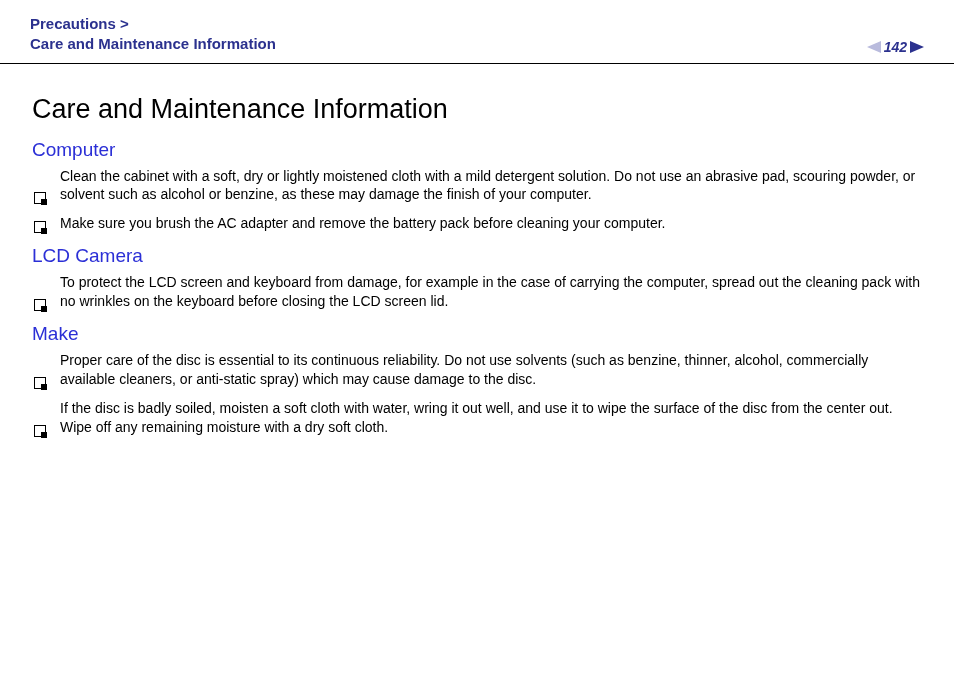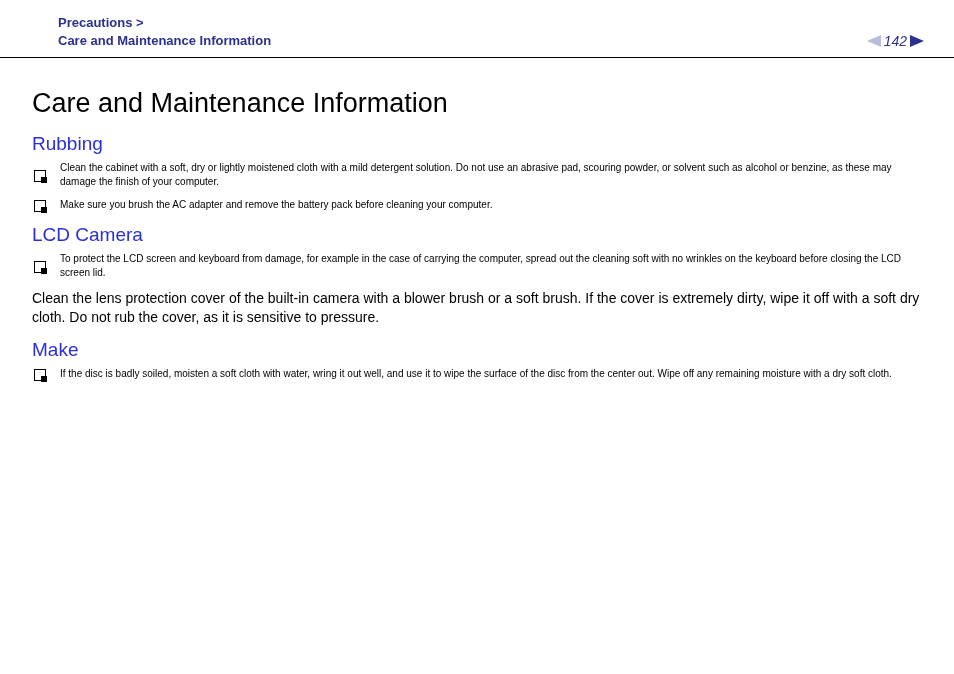--- a/index.html
+++ b/index.html
@@ -16,30 +16,29 @@
   .header {
     display: flex;
     justify-content: space-between;
     align-items: flex-end;
     padding: 14px 30px 8px 30px;
     border-bottom: 1px solid #000;
   }
   .breadcrumb {
     color: #2b318e;
     font-weight: bold;
-    font-size: 13px;
+    font-size: 15px;
     line-height: 1.35;
-    margin-left: 28px;
   }
   .pager {
     display: flex;
     align-items: center;
     gap: 3px;
     color: #2b318e;
-    font-weight: normal;
+    font-weight: bold;
     font-style: italic;
     font-size: 14px;
   }
   .pager svg {
     display: block;
   }
   .content {
     padding: 18px 30px 20px 32px;
   }
   h1.page-title {
@@ -59,24 +58,24 @@
     line-height: 1.35;
     font-size: 14px;
   }
   ul.check-list {
     list-style: none;
     padding: 0;
     margin: 2px 0 8px 0;
   }
   ul.check-list > li {
     display: flex;
-    align-items: center;
+    align-items: flex-end;
     margin: 4px 0 10px 0;
     line-height: 1.35;
-    font-size: 10px;
+    font-size: 14px;
   }
   .bullet {
     flex: 0 0 auto;
     width: 12px;
     height: 12px;
     border: 1.2px solid #000;
     margin: 2px 14px 0 2px;
     position: relative;
     box-sizing: border-box;
   }
@@ -112,42 +111,45 @@
       <svg width="14" height="12" viewBox="0 0 14 12">
           <polygon points="0,0 0,12 14,6" fill="#2b318e"></polygon>
         </svg>
     </span>
   </div>
 </div>
 
 <div class="content">
   <h1 class="page-title">Care and Maintenance Information</h1>
 
-  <h2 class="section-title">Rubbing</h2>
+  <h2 class="section-title">Computer</h2>
   <ul class="check-list">
     <li>
         <span class="bullet"></span>
         <span class="li-text">Clean the cabinet with a soft, dry or lightly moistened cloth with a mild detergent solution. Do not use an abrasive pad, scouring powder, or solvent such as alcohol or benzine, as these may damage the finish of your computer.</span>
       </li>
     <li>
         <span class="bullet"></span>
         <span class="li-text">Make sure you brush the AC adapter and remove the battery pack before cleaning your computer.</span>
       </li>
   </ul>
 
   <h2 class="section-title">LCD Camera</h2>
   <ul class="check-list">
     <li>
         <span class="bullet"></span>
-        <span class="li-text">To protect the LCD screen and keyboard from damage, for example in the case of carrying the computer, spread out the cleaning soft with no wrinkles on the keyboard before closing the LCD screen lid.</span>
+        <span class="li-text">To protect the LCD screen and keyboard from damage, for example in the case of carrying the computer, spread out the cleaning pack with no wrinkles on the keyboard before closing the LCD screen lid.</span>
       </li>
   </ul>
 
-  <p class="body-text">Clean the lens protection cover of the built-in camera with a blower brush or a soft brush. If the cover is extremely dirty, wipe it off with a soft dry cloth. Do not rub the cover, as it is sensitive to pressure.</p>
 
   <h2 class="section-title">Make</h2>
   <ul class="check-list">
+    <li>
+        <span class="bullet"></span>
+        <span class="li-text">Proper care of the disc is essential to its continuous reliability. Do not use solvents (such as benzine, thinner, alcohol, commercially available cleaners, or anti-static spray) which may cause damage to the disc.</span>
+      </li>
     <li>
         <span class="bullet"></span>
         <span class="li-text">If the disc is badly soiled, moisten a soft cloth with water, wring it out well, and use it to wipe the surface of the disc from the center out. Wipe off any remaining moisture with a dry soft cloth.</span>
       </li>
   </ul>
 </div>
 
 </body></html>

